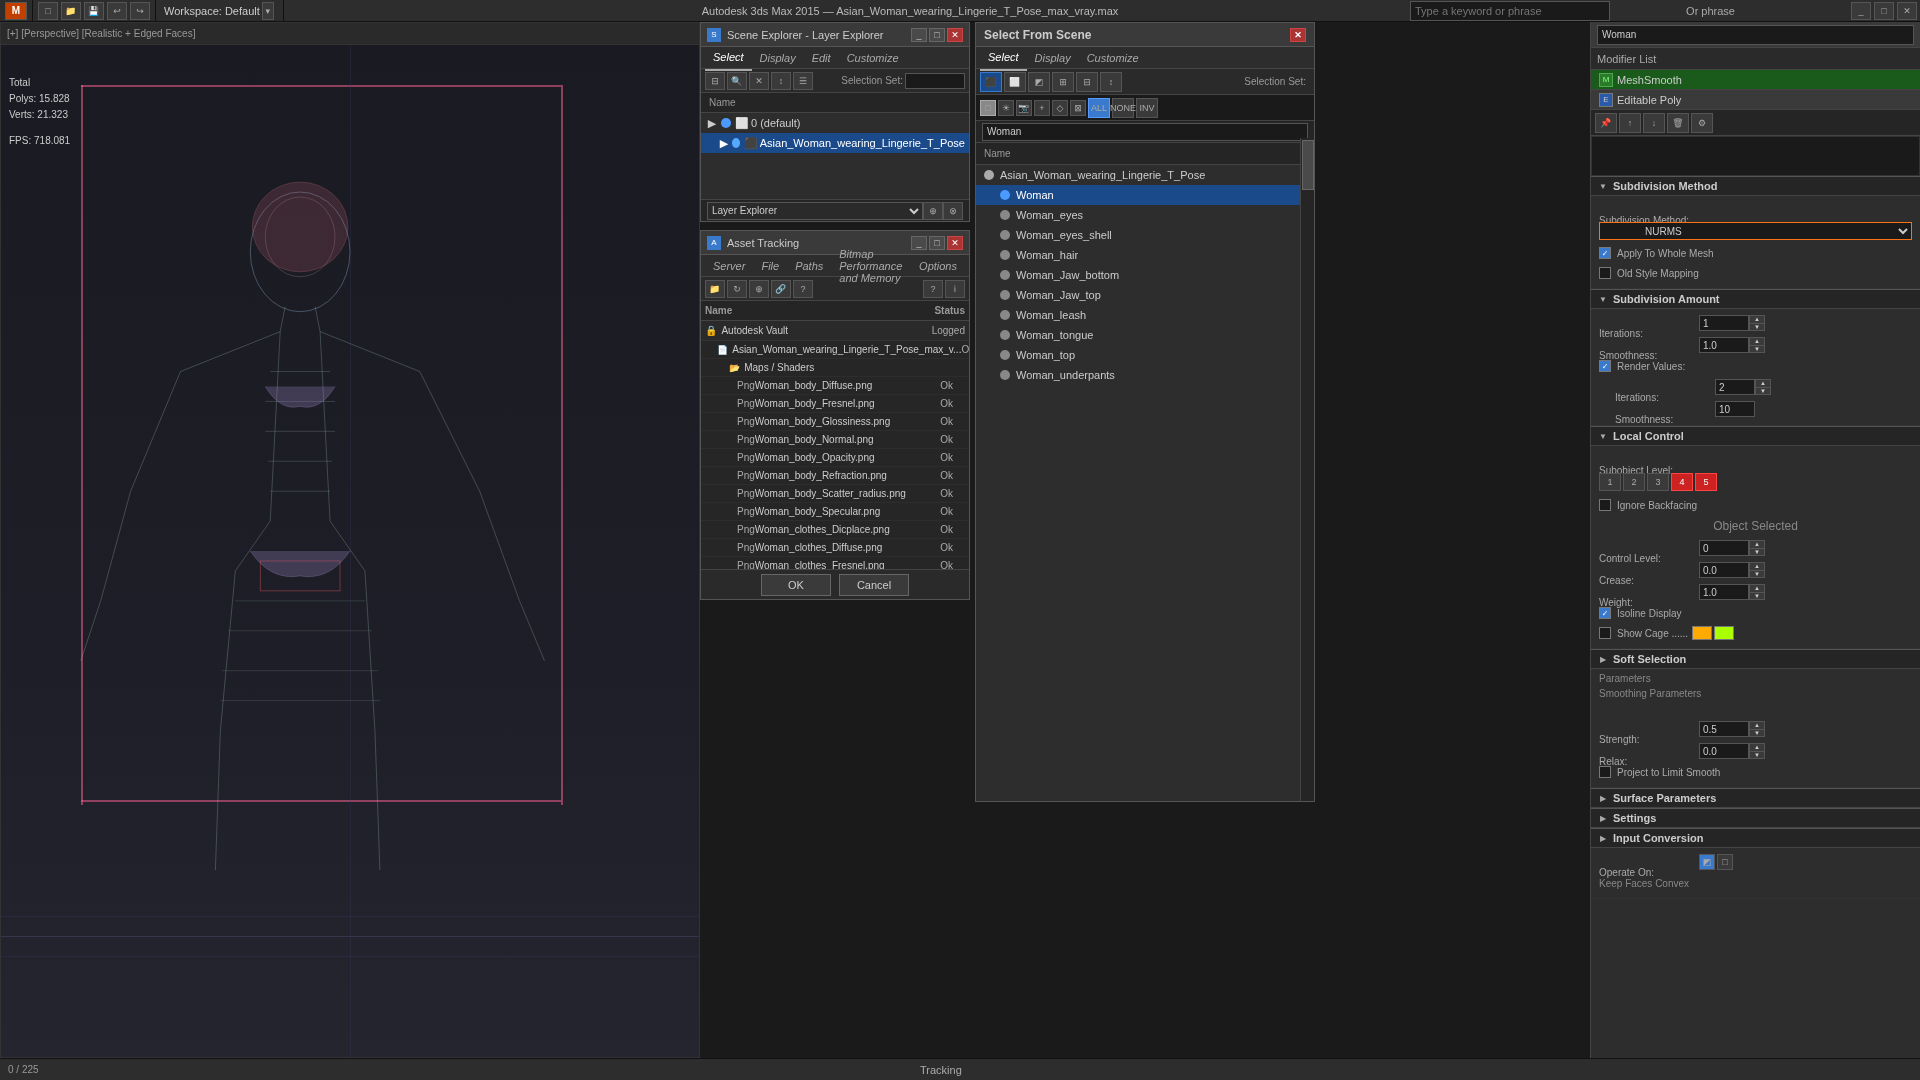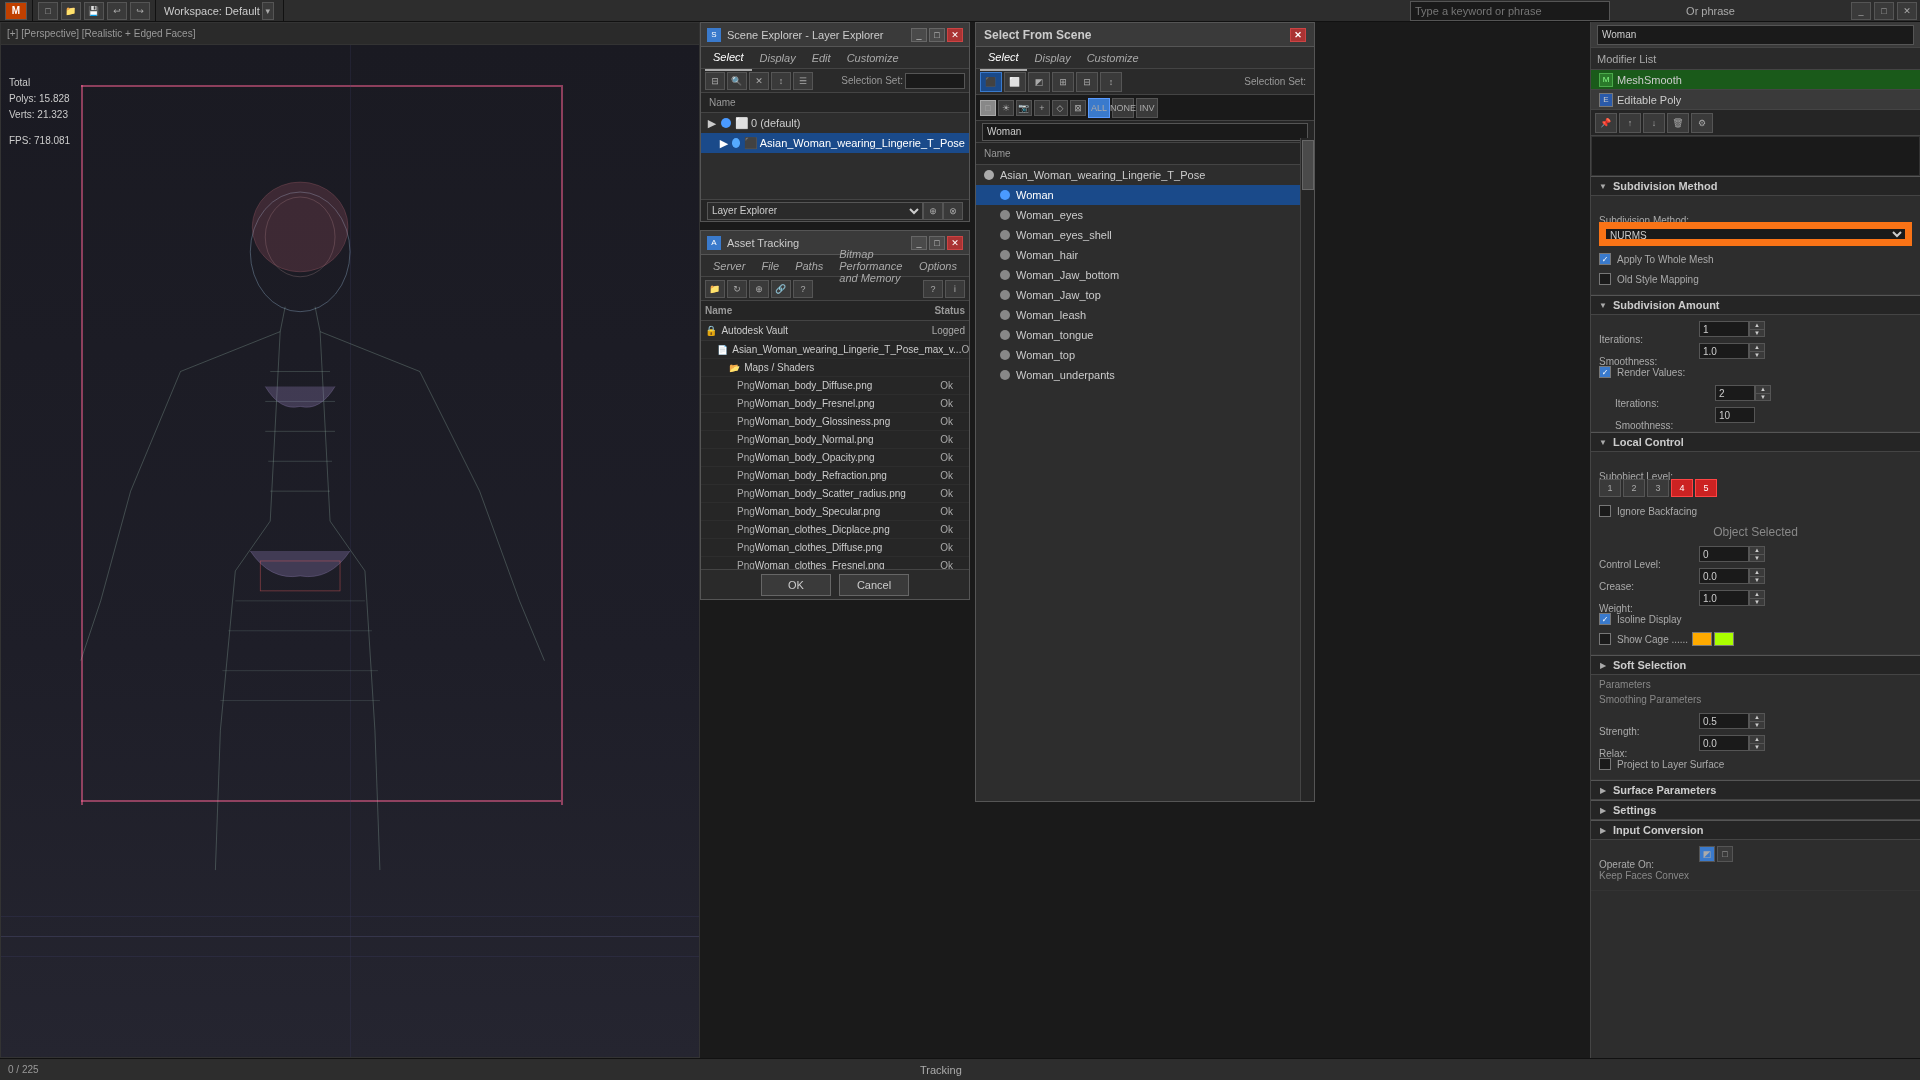--- a/index.html
+++ b/index.html
@@ -127,20 +127,23 @@
     <div class="tb-btn" title="New">□</div>
     <div class="tb-btn" title="Open">📁</div>
     <div class="tb-btn" title="Save">💾</div>
     <div class="tb-btn">↩</div>
     <div class="tb-btn">↪</div>
   </div>
   <div class="tb-section" style="padding:0 8px;">
     <span style="font-size:11px;color:#ccc;">Workspace: Default</span>
     <div class="tb-btn" style="width:12px;margin-left:2px;">▾</div>
   </div>
+  <div id="title-bar">
+    <span>Autodesk 3ds Max 2015</span> — <span>Asian_Woman_wearing_Lingerie_T_Pose_max_vray.max</span>
+  </div>
   <div id="search-bar" style="position:absolute;right:310px;top:1px;width:200px;">
     <input type="text" class="search-field" style="width: 100%; height: 20px;" placeholder="Type a keyword or phrase">
   </div>
   <div style="position:absolute;right:185px;top:0;height:22px;line-height:22px;font-size:11px;color:#aaa;">Or phrase</div>
   <div style="position:absolute;right:0;top:0;display:flex;align-items:center;height:22px;gap:1px;padding-right:2px;">
     <div class="tb-btn">_</div>
     <div class="tb-btn">□</div>
     <div class="tb-btn win-close">✕</div>
   </div>
 </div>
@@ -515,21 +518,21 @@
   <div style="height:40px;background:#1a1a1a;border:1px solid #333;"></div>
 
   <div class="section-header">
     <span class="arrow">▼</span>
     <span class="section-title">Subdivision Method</span>
   </div>
   <div class="section-content">
     <div class="prop-row">
       <span class="prop-label">Subdivision Method:</span>
     </div>
-    <select style="width:100%;height:24px;background:#1a1a1a;border:7px solid #f97316;color:#ccc;font-size:10px;margin-bottom:4px;">
+    <select style="width:100%;height:18px;background:#1a1a1a;border:1px solid #f97316;color:#ccc;font-size:10px;margin-bottom:4px;padding-left:41px;">
       <option>NURMS</option>
     </select>
     <div class="checkbox-row">
       <div class="cb checked"></div>
       <span class="cb-label">Apply To Whole Mesh</span>
     </div>
     <div class="checkbox-row">
       <div class="cb"></div>
       <span class="cb-label">Old Style Mapping</span>
     </div>
@@ -631,40 +634,40 @@
       <div class="color-swatch" style="background:#aaff00;margin-left:2px;"></div>
     </div>
   </div>
 
   <div class="section-header">
     <span class="arrow">▶</span>
     <span class="section-title">Soft Selection</span>
   </div>
   <div class="section-content">
     <div style="font-size:10px;color:#888;margin-bottom:4px;">Parameters</div>
-    <div style="font-size:10px;color:#888;margin-bottom:6px;">Smoothing Parameters</div>
+    <div style="font-size:10px;color:#888;margin-bottom:20px;">Smoothing Parameters</div>
     <div class="prop-row">
       <span class="prop-label">Strength:</span>
       <input type="text" class="input-field" style="width: 50px;" value="0.5">
       <div class="prop-spinner">
           <div class="prop-spinner-up">▲</div>
           <div class="prop-spinner-dn">▼</div>
         </div>
     </div>
     <div class="prop-row">
       <span class="prop-label">Relax:</span>
       <input type="text" class="input-field" style="width: 50px;" value="0.0">
       <div class="prop-spinner">
           <div class="prop-spinner-up">▲</div>
           <div class="prop-spinner-dn">▼</div>
         </div>
     </div>
     <div class="checkbox-row">
       <div class="cb"></div>
-      <span class="cb-label">Project to Layer Surface</span>
+      <span class="cb-label">Project to Limit Smooth</span>
     </div>
   </div>
 
   <div class="section-header">
     <span class="arrow">▶</span>
     <span class="section-title">Surface Parameters</span>
   </div>
 
   <div class="section-header">
     <span class="arrow">▶</span>

